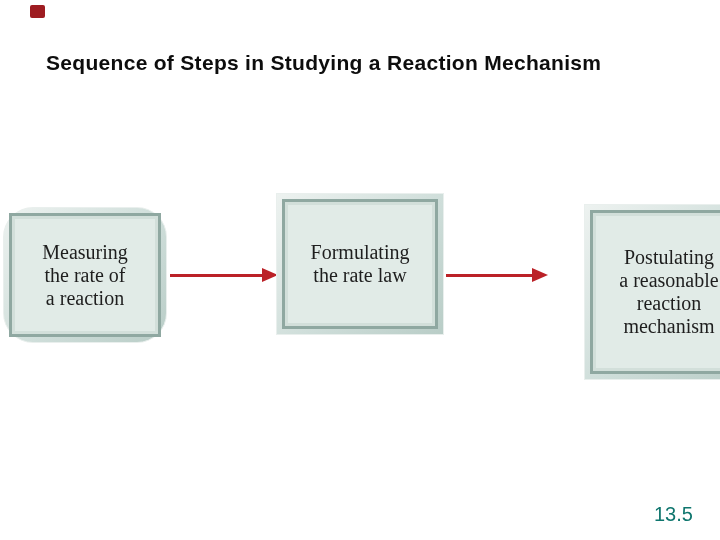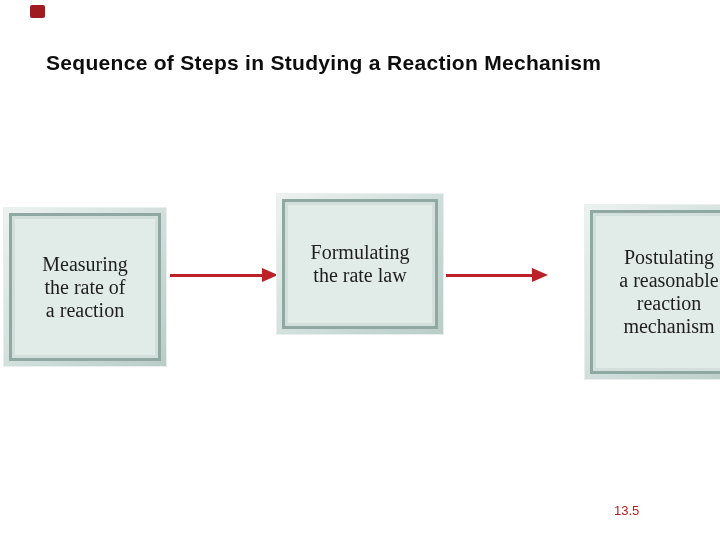--- a/index.html
+++ b/index.html
@@ -55,21 +55,21 @@
     justify-content: center;
   }
   .box-text {
     font-family: "Liberation Serif", serif;
     font-size: 20px;
     line-height: 23px;
     color: #1e1e1e;
     text-align: center;
     white-space: pre-line;
   }
-  .box1 { left: 3px;   top: 207px; width: 164px; height: 160px; }
+  .box1 { left: 3px;   top: 207px; width: 164px; height: 136px; border-radius: 30px; }
   .box2 { left: 276px; top: 193px; width: 168px; height: 142px; }
   .box3 { left: 548px; top: 204px; width: 170px; height: 176px; margin-left: 36px; }
   .arrow-line {
     position: absolute;
     height: 3px;
     background: var(--arrow);
   }
   .arrow1-line { left: 170px; top: 274px; width: 94px; }
   .arrow2-line { left: 446px; top: 274px; width: 88px; }
   .arrow-head {
@@ -77,24 +77,24 @@
     width: 0;
     height: 0;
     border-top: 7px solid transparent;
     border-bottom: 7px solid transparent;
     border-left: 16px solid var(--arrow);
   }
   .arrow1-head { left: 262px; top: 268px; }
   .arrow2-head { left: 532px; top: 268px; }
   .page-number {
     position: absolute;
-    left: 614px;
+    left: 654px;
     top: 503px;
-    font-size: 13px;
-    color: #b91c1c;
+    font-size: 20px;
+    color: #0f766e;
   }
 </style>
 </head>
 <body>
 
 <div class="slide">
 
   <div class="accent-chip"></div>
 
   <h1 class="title">Sequence of Steps in Studying a Reaction Mechanism</h1>

